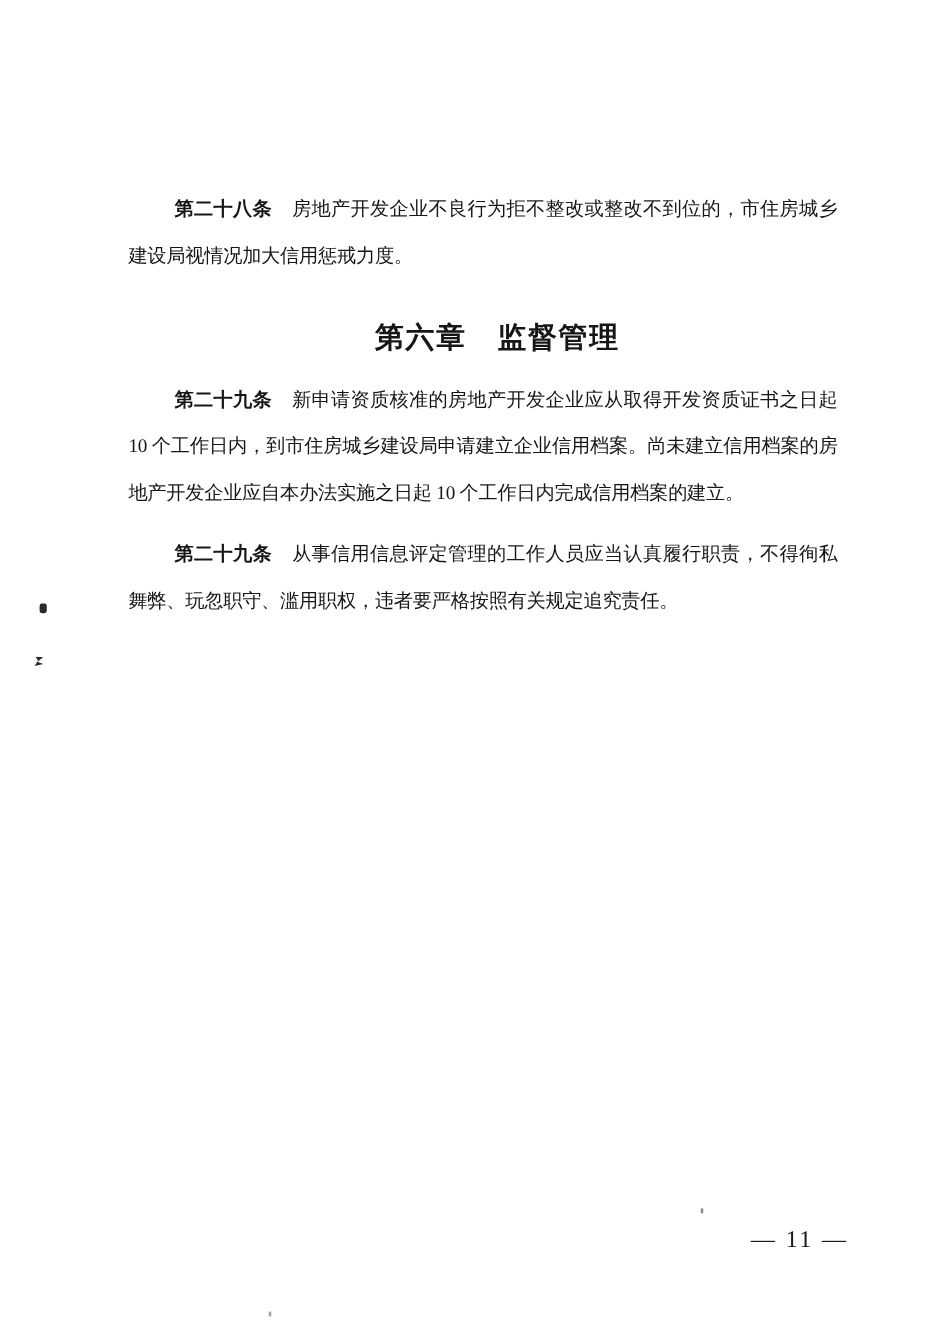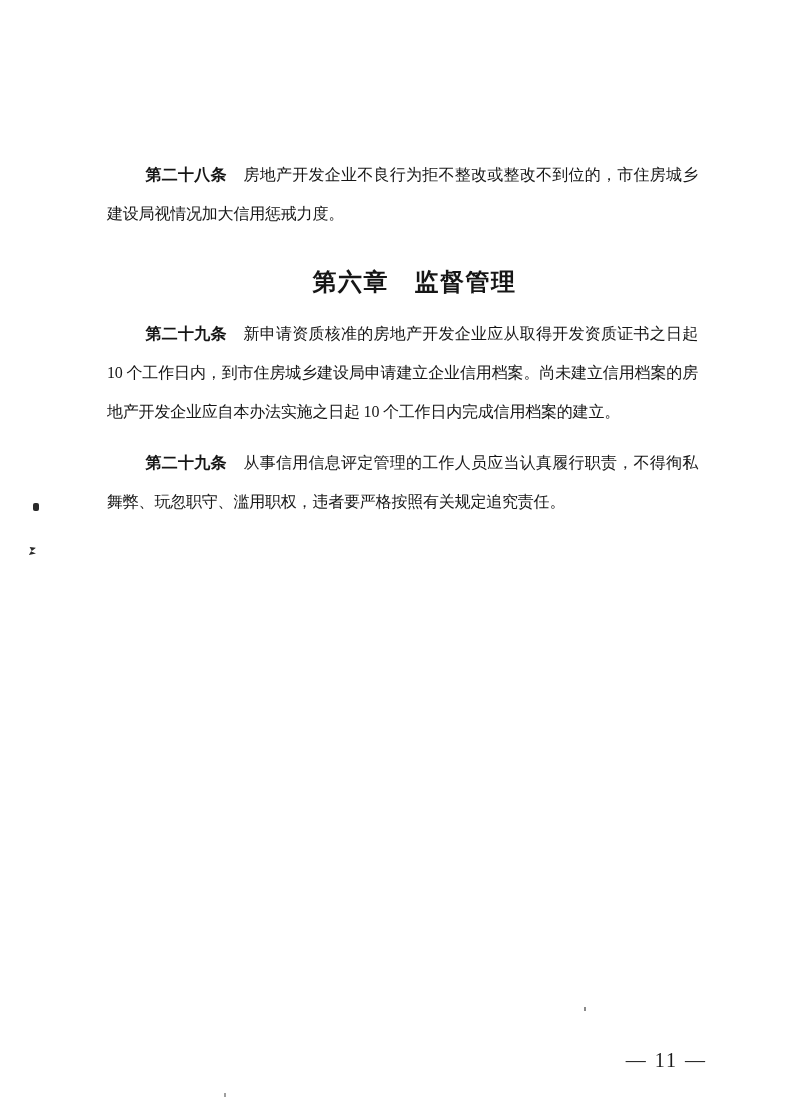--- a/index.html
+++ b/index.html
@@ -39,21 +39,21 @@
     padding-left: 24px;
     font-size: 24px;
     line-height: 39px;
     font-weight: 700;
     text-align: center;
     letter-spacing: 1.5px;
   }
   .page-number {
     position: absolute;
     right: 84px;
-    bottom: 43px;
+    bottom: 70px;
     font-size: 20px;
     letter-spacing: 2px;
     color: #1a1a1a;
     white-space: nowrap;
   }
   .speck {
     position: absolute;
     background: #2a2a2a;
   }
   .speck.s1 { left: 33px; top: 503px; width: 6px;  height: 8px; border-radius: 2px; }

